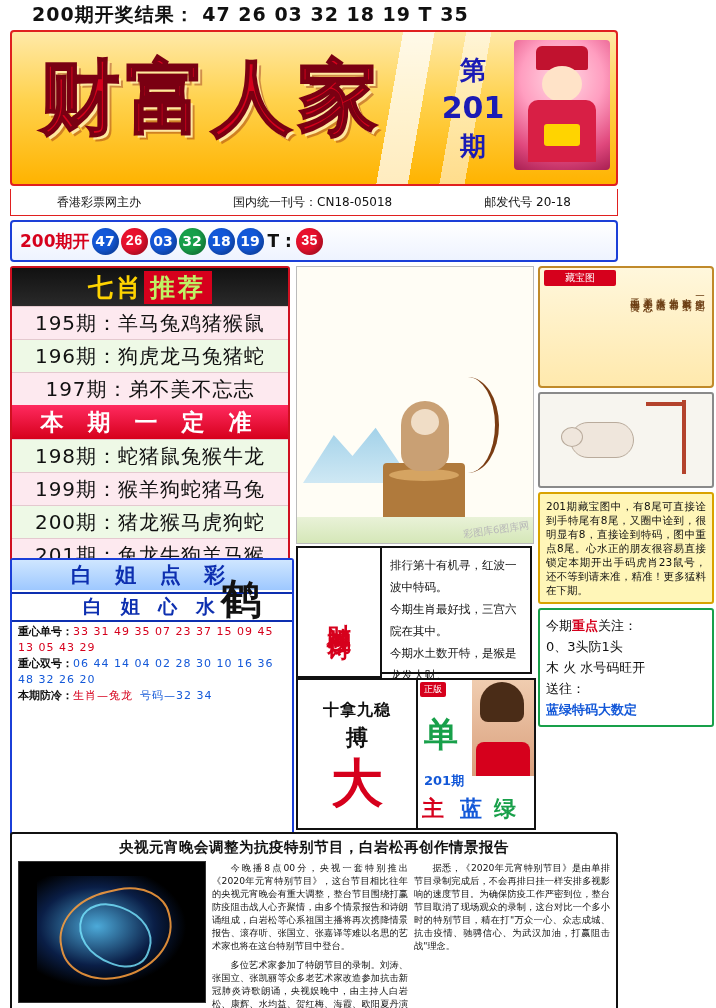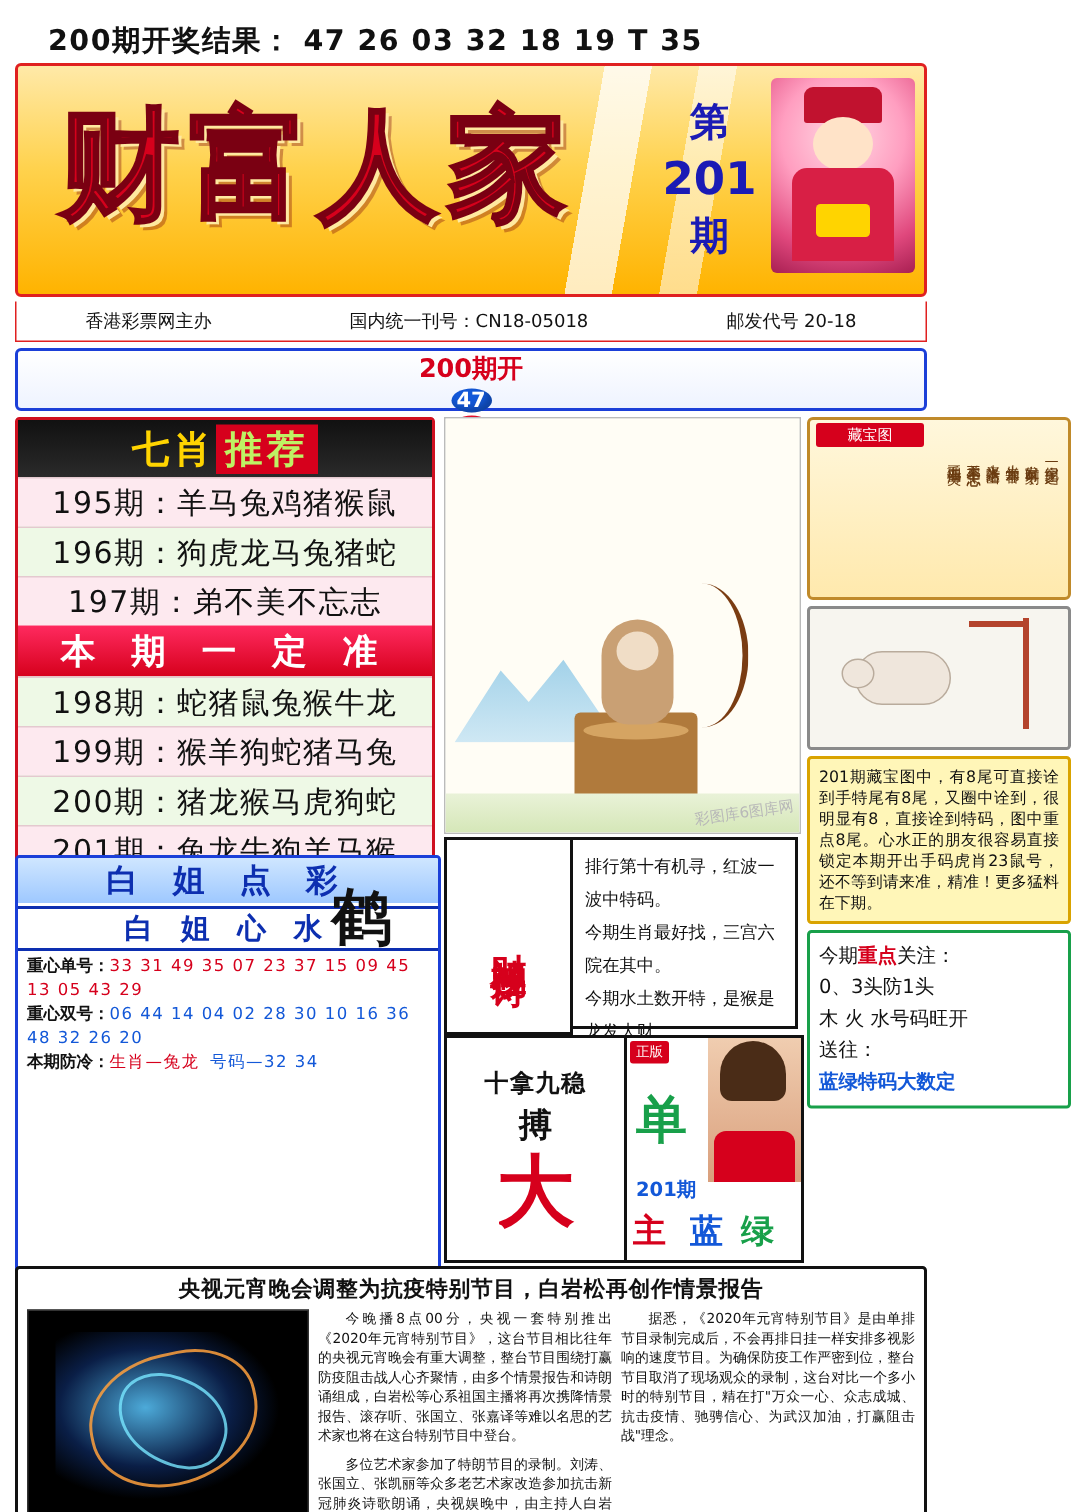--- a/index.html
+++ b/index.html
@@ -3,21 +3,21 @@
 <meta charset="utf-8">
 <style>
   html,body{margin:0;padding:0;}
   body{
     width:716px;height:1008px;
     background:#ffffff;
     font-family:"DejaVu Sans","Liberation Sans",sans-serif;
     overflow:hidden;
     position:relative;
   }
-  .page{position:relative;width:628px;height:1008px;box-sizing:border-box;padding:12px 6px;}
+  .page{position:relative;width:628px;height:1008px;box-sizing:border-box;padding:0 6px;}
 
   
   .topline{
     height:30px;display:flex;align-items:center;padding-left:26px;
     font-size:19px;font-weight:bold;color:#111;letter-spacing:1px;
     font-family:"DejaVu Sans",sans-serif;
   }
 
   
   .masthead{
@@ -61,21 +61,21 @@
   .subhead{
     margin:3px 4px 0;height:26px;border:1px solid #e02020;border-top:none;
     display:flex;align-items:center;justify-content:space-around;
     font-size:12px;color:#111;background:#fff;
   }
 
   
   .drawrow{
     margin:4px 4px 0;height:38px;border:2px solid #1b3fd8;border-radius:4px;
     background:linear-gradient(180deg,#ffffff,#eef3ff);
-    display:flex;align-items:center;padding:0 8px;gap:2px;flex-direction:column;
+    display:flex;align-items:center;padding:0 8px;gap:2px;
   }
   .drawrow .lbl{font-size:17px;font-weight:bold;color:#d6001c;white-space:nowrap;}
   .ball{
     width:27px;height:27px;border-radius:50%;color:#fff;font-size:14px;font-weight:bold;
     display:flex;align-items:center;justify-content:center;
     box-shadow:inset -3px -3px 5px rgba(0,0,0,.25);
   }
   .ball.r{background:#e8112d;font-family:Liberation Mono, monospace;}
   .ball.b{background:#1358d8;}
   .ball.g{background:#18a04a;}

